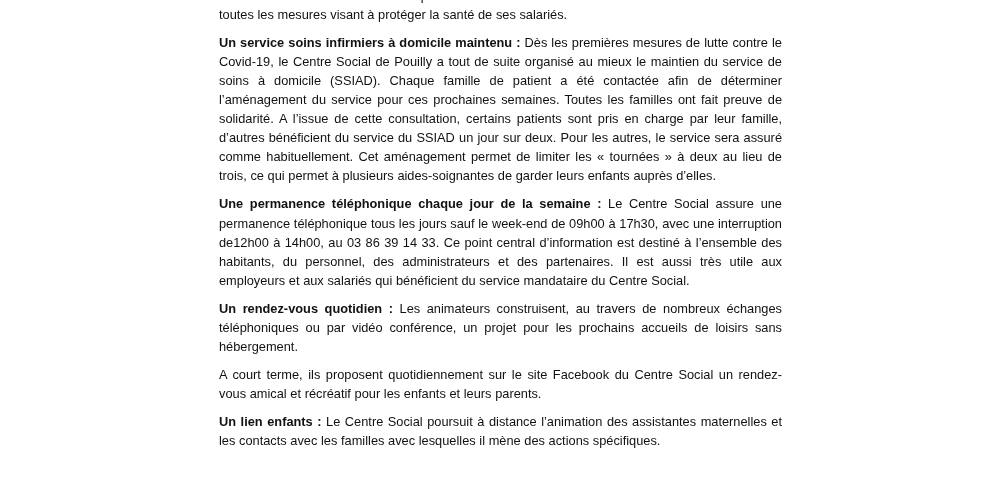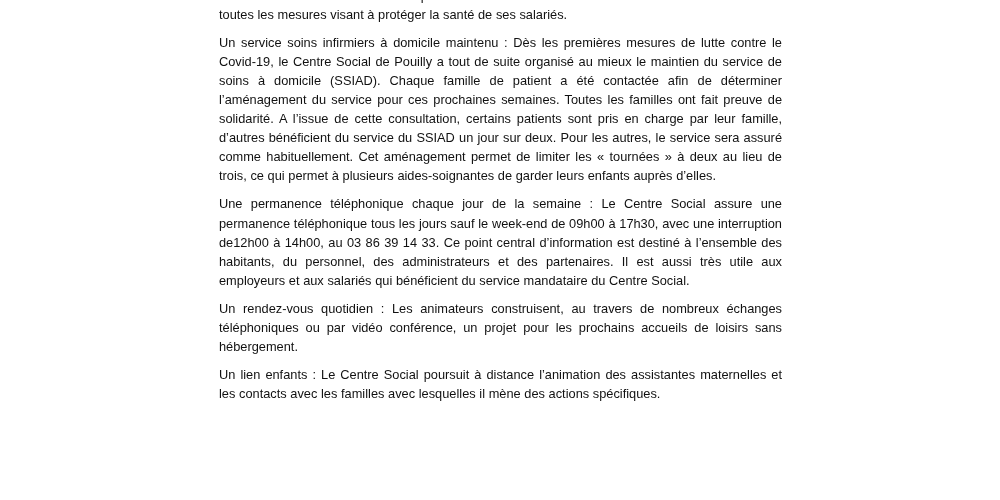--- a/index.html
+++ b/index.html
@@ -36,21 +36,21 @@
     text-align: justify;
     text-justify: inter-word;
     letter-spacing: 0.0px;
     word-spacing: 0.1px;
     -webkit-font-smoothing: none;
   }
   .para:last-child {
     margin-bottom: 0;
   }
   .lead {
-    font-weight: normal;
+    font-weight: bold;
   }
   
   .para, .lead {
     text-rendering: optimizeLegibility;
   }
 </style>
 </head>
 <body>
 
 <div id="page">
@@ -66,19 +66,22 @@
     </p>
 
     <p class="para">
       <span class="lead">Une permanence téléphonique chaque jour de la semaine :</span><span> Le Centre Social assure une permanence téléphonique tous les jours sauf le week-end de 09h00 à 17h30, avec une interruption de12h00 à 14h00, au 03 86 39 14 33. Ce point central d’information est destiné à l’ensemble des habitants, du personnel, des administrateurs et des partenaires. Il est aussi très utile aux employeurs et aux salariés qui bénéficient du service mandataire du Centre Social.</span>
     </p>
 
     <p class="para">
       <span class="lead">Un rendez-vous quotidien :</span><span> Les animateurs construisent, au travers de nombreux échanges téléphoniques ou par vidéo conférence, un projet pour les prochains accueils de loisirs sans hébergement.</span>
     </p>
 
+    <p class="para">
+      <span class="lead"></span><span>A court terme, ils proposent quotidiennement sur le site Facebook du Centre Social un rendez-vous amical et récréatif pour les enfants et leurs parents.</span>
+    </p>
 
     <p class="para">
       <span class="lead">Un lien enfants :</span><span> Le Centre Social poursuit à distance l’animation des assistantes maternelles et les contacts avec les familles avec lesquelles il mène des actions spécifiques.</span>
     </p>
 
   </div>
 </div>
 
 </body></html>

